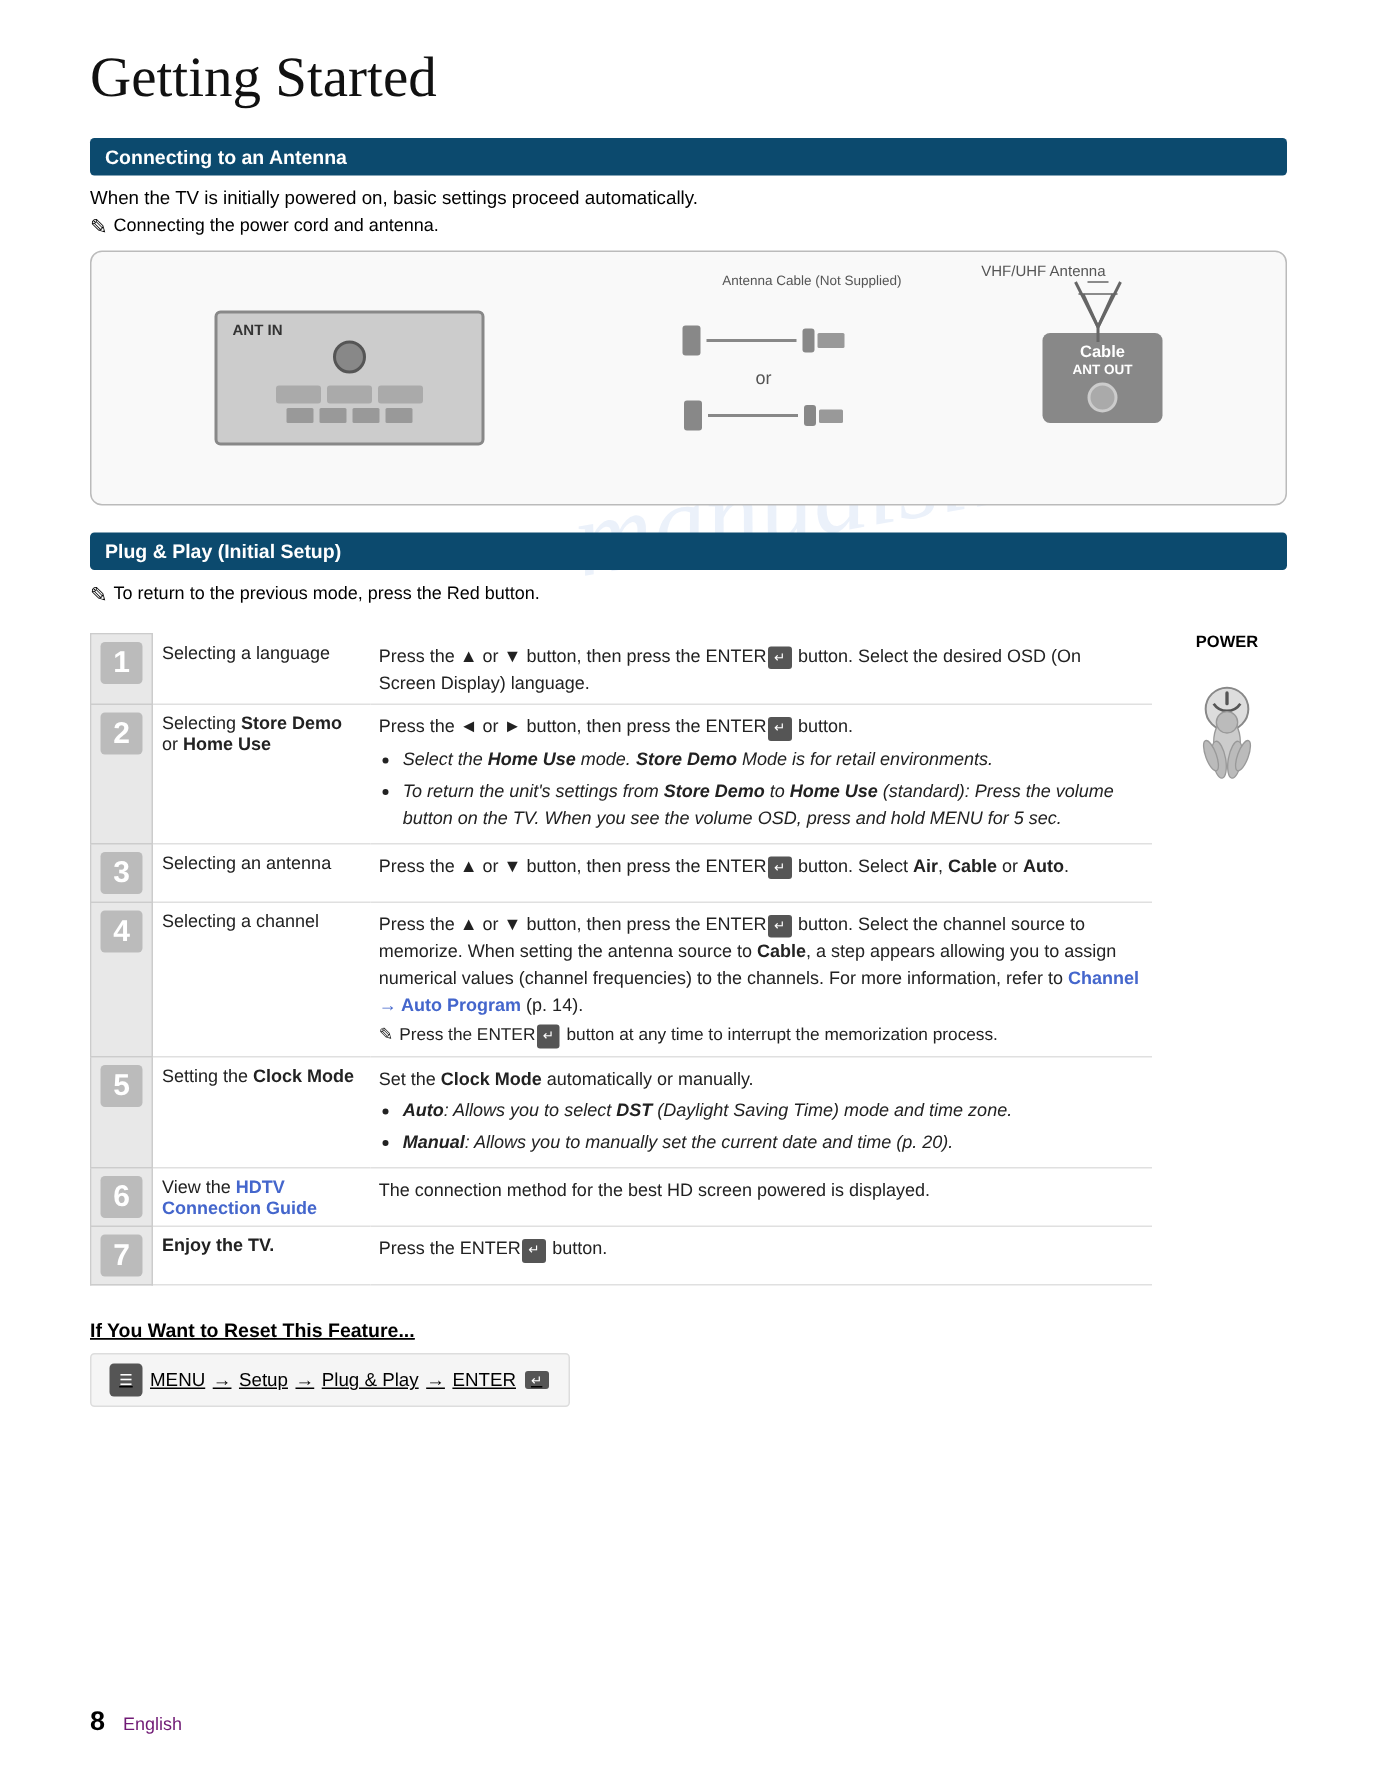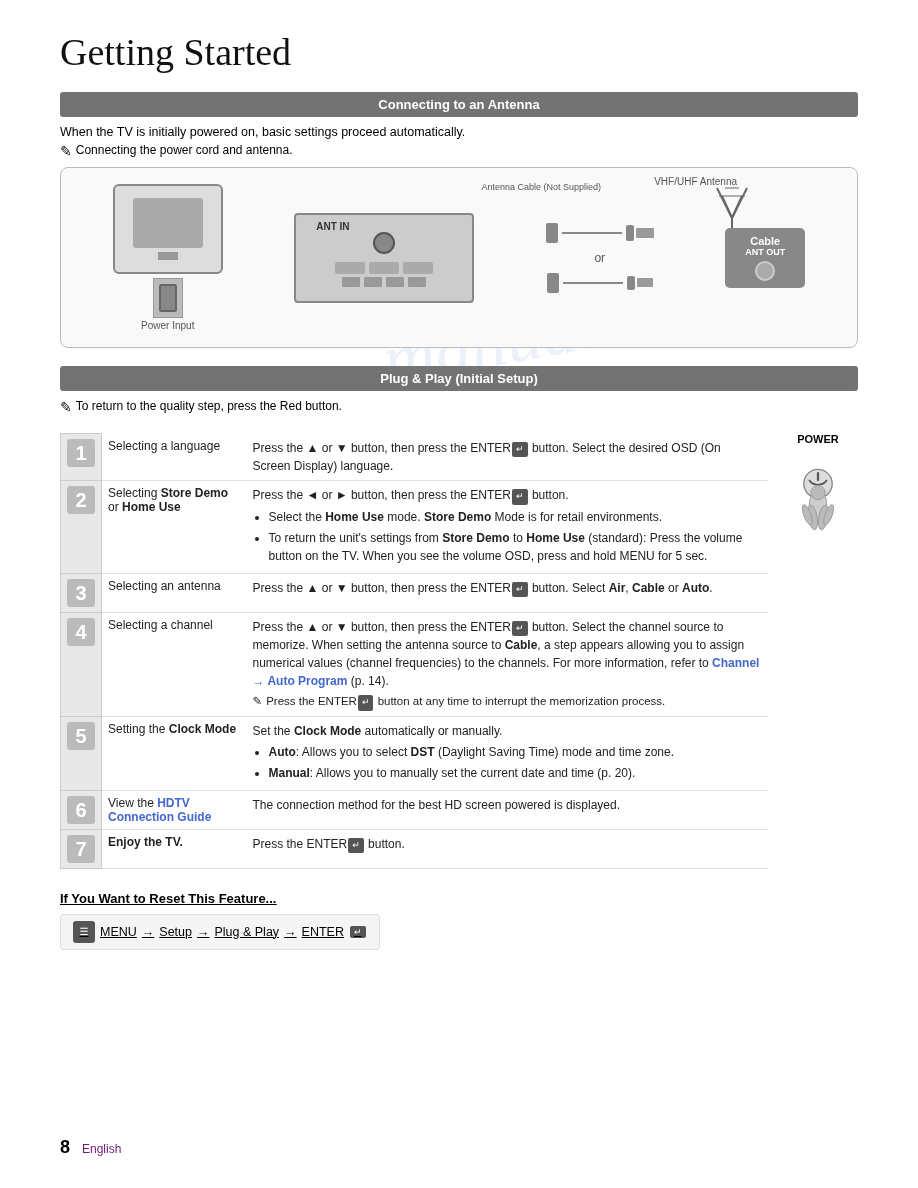--- a/index.html
+++ b/index.html
@@ -13,23 +13,23 @@
       padding: 30px 60px 40px 60px;
     }
     h1.page-title {
       font-size: 38px;
       font-weight: 300;
       font-family: 'Times New Roman', serif;
       margin-bottom: 18px;
       color: #111;
     }
     .section-header {
-      background: #737373;
+      background: #0c4a6e;
       color: #fff;
-      text-align: center;
+      text-align: left;
       font-weight: bold;
       font-size: 13px;
       padding: 5px 10px;
       border-radius: 3px;
       margin-bottom: 8px;
     }
     .section-block {
       margin-bottom: 18px;
     }
     .intro-text {
@@ -104,21 +104,21 @@
       justify-content: center;
       font-size: 10px;
       color: #333;
       position: relative;
     }
     .ant-in-label {
       font-size: 10px;
       font-weight: bold;
       position: absolute;
       top: 6px;
-      left: 20px;
+      left: 10px;
     }
     .port-circle {
       width: 22px;
       height: 22px;
       border-radius: 50%;
       background: #888;
       border: 2px solid #555;
       margin: 4px;
     }
     .cable-box {
@@ -195,20 +195,21 @@
       font-weight: bold;
     }
     .step-desc-cell {
       font-size: 12px;
       color: #222;
       line-height: 1.5;
     }
     .step-desc-cell ul {
       padding-left: 16px;
       margin-top: 3px;
+      font-style: italic;
     }
     .step-desc-cell ul li {
       margin-bottom: 3px;
     }
     .enter-btn {
       display: inline-block;
       background: #555;
       color: #fff;
       font-size: 9px;
       padding: 1px 4px;
@@ -348,30 +349,20 @@
           <line x1="25" y1="40" x2="15" y2="18" stroke="#666" stroke-width="2"></line>
           <line x1="25" y1="40" x2="35" y2="18" stroke="#666" stroke-width="2"></line>
           <line x1="25" y1="40" x2="25" y2="50" stroke="#666" stroke-width="2"></line>
           <line x1="18" y1="10" x2="32" y2="10" stroke="#666" stroke-width="1"></line>
           <line x1="12" y1="18" x2="38" y2="18" stroke="#666" stroke-width="1"></line>
         </svg>
       </div>
 
       <div class="antenna-diagram-inner">
 
-        <div style="display:flex;flex-direction:column;align-items:center;">
-          <div class="tv-box">
-            <div class="tv-screen"></div>
-            <div class="tv-stand"></div>
-          </div>
-          <div style="width:30px;height:40px;background:#bbb;border:1px solid #999;margin-top:4px;display:flex;align-items:center;justify-content:center;">
-            <div style="width:18px;height:28px;background:#888;border:2px solid #666;border-radius:2px;"></div>
-          </div>
-          <span style="font-size:10px;color:#555;margin-top:2px;">Power Input</span>
-        </div>
 
         <div style="display:flex;flex-direction:column;align-items:center;">
           <div class="back-panel">
             <span class="ant-in-label">ANT IN</span>
             <div class="port-circle"></div>
             <div style="display:flex;gap:4px;margin-top:4px;">
               <div style="width:30px;height:12px;background:#aaa;border-radius:2px;"></div>
               <div style="width:30px;height:12px;background:#aaa;border-radius:2px;"></div>
               <div style="width:30px;height:12px;background:#aaa;border-radius:2px;"></div>
             </div>
@@ -417,21 +408,21 @@
       </div>
     </div>
   </div>
 
   <div class="section-block">
     <div class="section-header">Plug &amp; Play (Initial Setup)</div>
 
 
     <div class="note-line">
       <span class="note-icon">✎</span>
-      <span>To return to the quality step, press the Red button.</span>
+      <span>To return to the previous mode, press the Red button.</span>
     </div>
 
     <div style="display:flex;gap:10px;">
       <table class="steps-table" style="flex:1;">
         <tbody>
 
           <tr>
             <td class="step-num-cell"><span class="step-num-bg">1</span></td>
             <td class="step-title-cell">Selecting a language</td>
             <td class="step-desc-cell">

